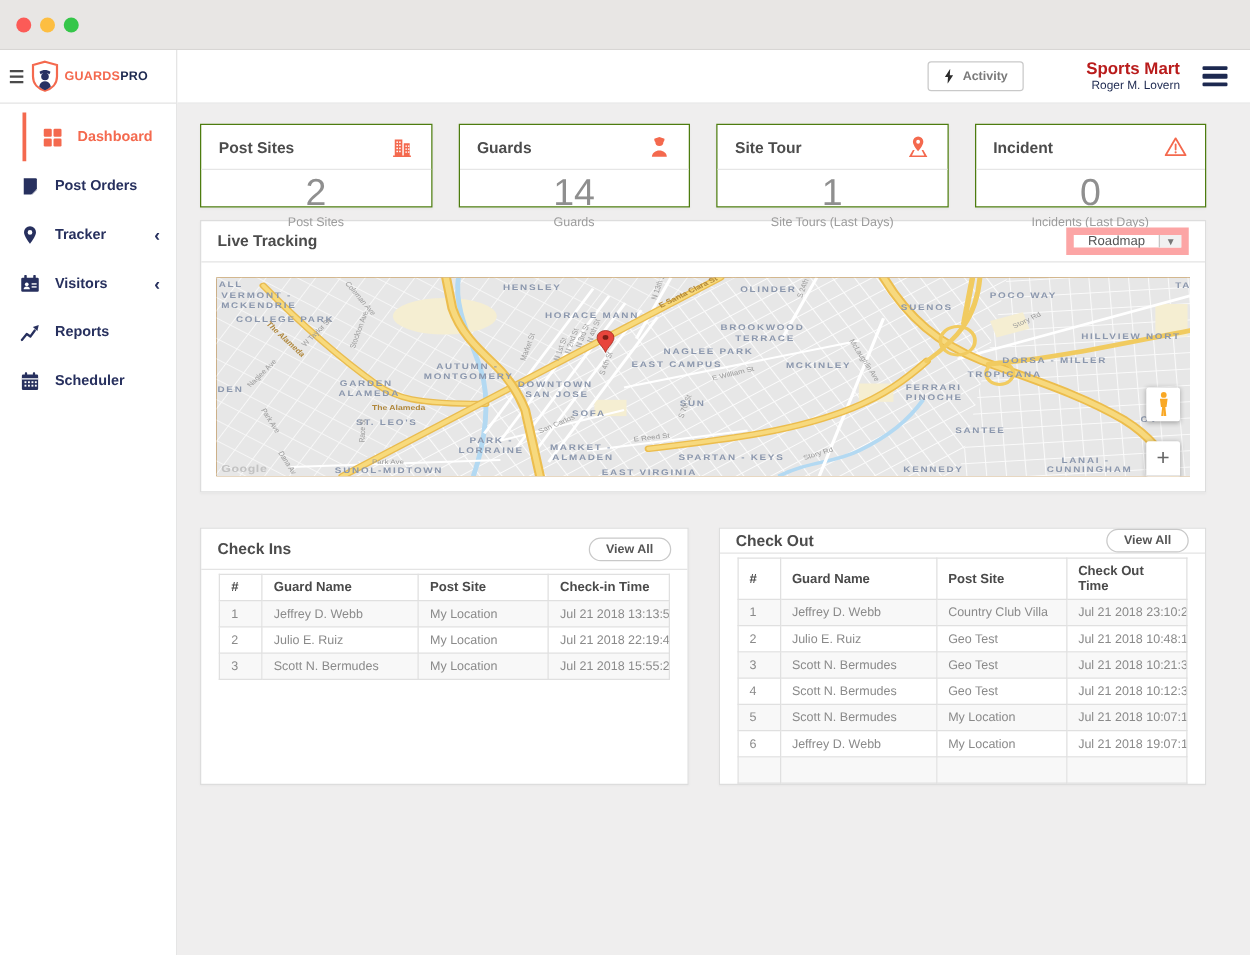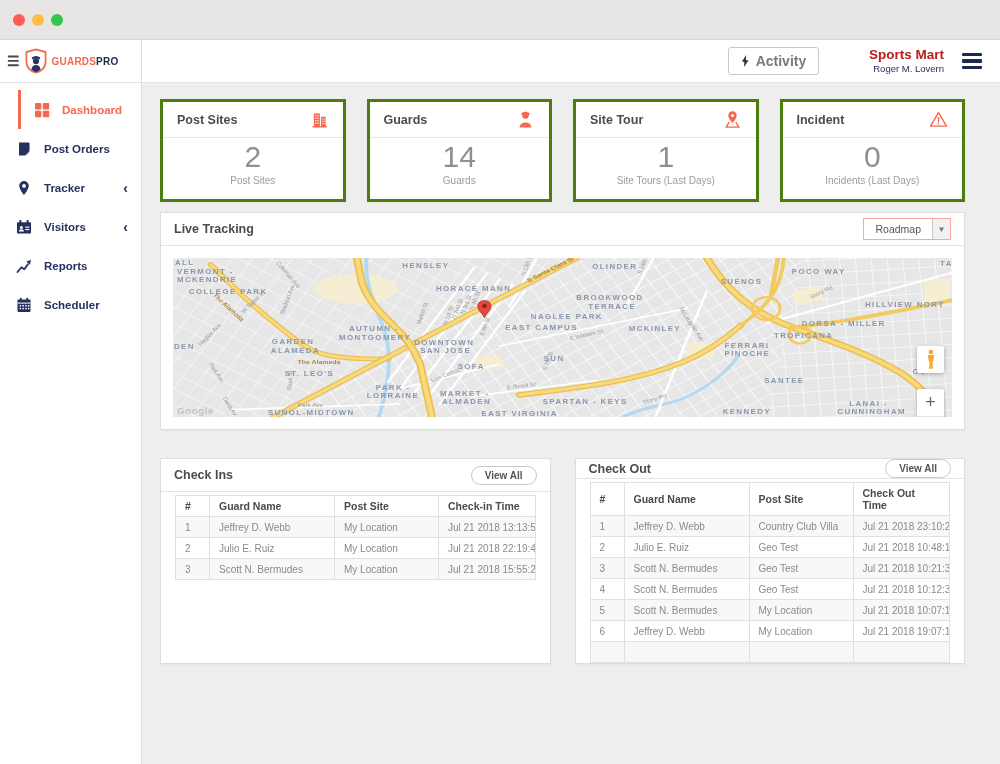--- a/index.html
+++ b/index.html
@@ -27,46 +27,46 @@
   .side-item .icon { width:16px; height:16px; flex:none; }
   .side-item .icon svg { width:100%; height:100%; }
   .side-item.active { border-left-color:#f4694e; color:#f4694e;margin-left:18px; }
   .side-item .chev { margin-left:auto; font-size:14px; font-weight:700; line-height:1; padding-right:3px; }
 
   
   .main { flex:1; display:flex; flex-direction:column; min-width:0; }
   .topbar { height:43px; flex:none; background:#fff; border-bottom:1px solid #e4e4e4;
             display:flex; align-items:center; justify-content:flex-end; gap:18px; padding:0 18px; }
   .activity-btn { display:flex; align-items:center; gap:6px; background:#fff; border:1px solid #c9c9c9;
-                  border-radius:3px; padding:5px 12px; font-size:14px; font-weight:600; color:#7a7a7a; cursor:pointer;text-align:right; }
+                  border-radius:3px; padding:5px 12px; font-size:10px; font-weight:600; color:#7a7a7a; cursor:pointer;text-align:right; }
   .activity-btn svg { width:9px; height:12px; }
   .account { text-align:right; line-height:1.2; cursor:pointer; }
   .account .co { font-size:13.5px; font-weight:800; color:#b91c1c; }
   .account .usr { font-size:9.5px; font-weight:400; color:#1d2950;margin-left:36px; }
   .menu-burger { display:flex; flex-direction:column; gap:3px; cursor:pointer; }
   .menu-burger span { width:20px; height:3.2px; background:#1d2950; border-radius:1px; }
 
   
   .content { flex:1; background:#efeeee; padding:16px 35px 0 18px; overflow:hidden; }
 
   .stats { display:flex; gap:21px; margin-bottom:10px; }
-  .card { flex:1; background:#fff; border:3px solid #4d7c0f; height:103px; box-shadow:0 1px 2px rgba(0,0,0,.04); }
+  .card { flex:1; background:#fff; border:1px solid #4d7c0f; height:67px; box-shadow:0 1px 2px rgba(0,0,0,.04); }
   .card-h { height:36px; display:flex; align-items:center; justify-content:space-between; padding:0 14px; border-bottom:1px solid #e6e6e6; }
   .card-title { font-size:12.5px; font-weight:700; color:#4c4c4c; }
   .card-icon { width:19px; height:19px; color:#f4694e; }
   .card-icon svg { width:100%; height:100%; }
   .card-b { text-align:center; padding-top:2px; }
   .num { font-size:30px; font-weight:400; color:#8f8f8f; line-height:1.15; }
   .sub { font-size:10px; color:#9c9c9c; }
 
   .panel { background:#fff; border:1px solid #ddd; box-shadow:0 1px 2px rgba(0,0,0,.04); }
   .panel-h { height:33px; display:flex; align-items:center; justify-content:space-between; padding:0 13px; border-bottom:1px solid #e4e4e4; }
   .panel-title { font-size:12.5px; font-weight:700; color:#4c4c4c; }
 
-  .map-select { display:flex; align-items:stretch; height:22px; border:1px solid #fca5a5; background:#fff;
+  .map-select { display:flex; align-items:stretch; height:22px; border:6px solid #fca5a5; background:#fff;
                 font-size:10.5px; color:#555; cursor:pointer; }
   .map-select .val { padding:0 11px; display:flex; align-items:center; }
   .map-select .arrow { width:18px; border-left:1px solid #c6c6c6; background:#f1f1f1; color:#777;
                        display:flex; align-items:center; justify-content:center; font-size:8px; }
 
   .map-wrap { margin:12px; position:relative; height:159px; background:#a16207; overflow:hidden; }
   .map-wrap svg.map { display:block; width:100%; height:100%; }
   .ml-a { font-size:8px; font-weight:700; letter-spacing:1.4px; fill:#8b97ad; }
   .ml-r { font-size:6.5px; fill:#9a9a9a; }
   .ml-h { font-size:7px; font-weight:700; fill:#b0873b; }

